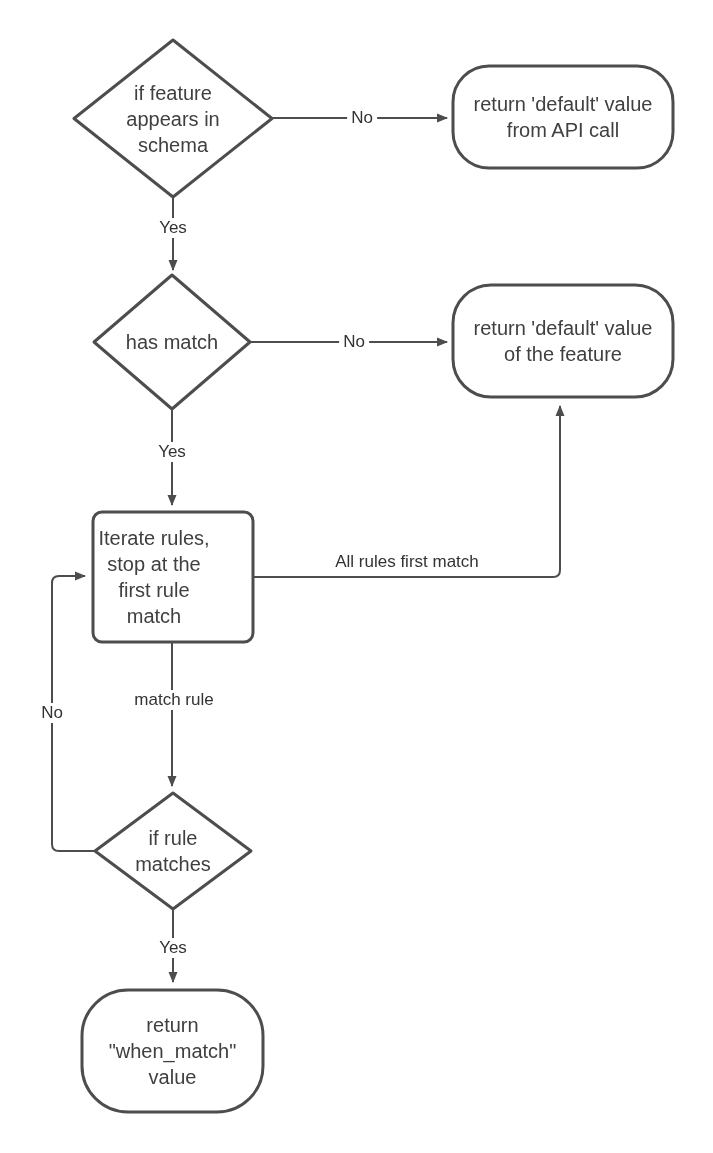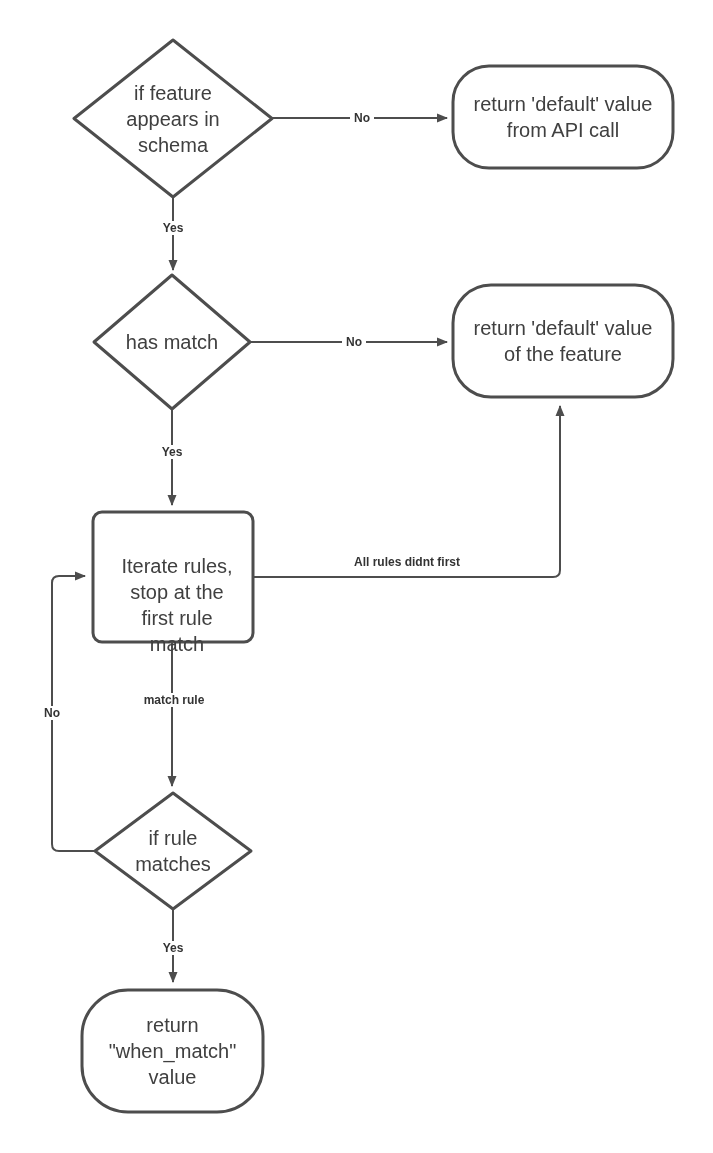--- a/index.html
+++ b/index.html
@@ -16,21 +16,21 @@
   .arrowhead { fill:var(--stroke,#4d4d4d); }
   .node-label {
     position:absolute; display:flex; align-items:center; justify-content:center;
     text-align:center; white-space:pre-line;
     font-size:20px; line-height:26px; color:var(--node-text,#404040);
     pointer-events:none;
   }
   .edge-label {
     position:absolute; transform:translate(-50%,-50%);
     background:var(--background,#ffffff); padding:0 4px;
-    font-size:12px; font-weight:bold; color:var(--label-text,#333333);
+    font-size:17px; font-weight:normal; color:var(--label-text,#333333);
     white-space:nowrap; pointer-events:none;
   }
 </style>
 </head>
 <body>
 
 <div class="canvas">
 
   <svg width="713" height="1153" viewBox="0 0 713 1153">
     <defs>
@@ -62,41 +62,41 @@
 schema</div>
 
   <div class="node-label" style="left:453px; top:66px; width:220px; height:102px;">return 'default' value
 from API call</div>
 
   <div class="node-label" style="left:92px; top:287px; width:160px; height:110px;">has match</div>
 
   <div class="node-label" style="left:453px; top:285px; width:220px; height:112px;">return 'default' value
 of the feature</div>
 
-  <div class="node-label" style="left:111px; top:512px; width:132px; height:130px;margin-top:28px;">Iterate rules,
+  <div class="node-label" style="left:88px; top:512px; width:132px; height:130px;">Iterate rules,
 stop at the
 first rule
 match</div>
 
   <div class="node-label" style="left:82px; top:990px; width:181px; height:122px;">return
 "when_match"
 value</div>
 
   <div class="node-label" style="left:93px; top:796px; width:160px; height:110px;">if rule
 matches</div>
 
   <span class="edge-label" style="left:362px; top:118px;">No</span>
 
   <span class="edge-label" style="left:173px; top:228px;">Yes</span>
 
   <span class="edge-label" style="left:354px; top:342px;">No</span>
 
   <span class="edge-label" style="left:172px; top:452px;">Yes</span>
 
-  <span class="edge-label" style="left:407px; top:562px;">All rules didnt first</span>
+  <span class="edge-label" style="left:407px; top:562px;">All rules first match</span>
 
   <span class="edge-label" style="left:174px; top:700px;text-align:right;">match rule</span>
 
   <span class="edge-label" style="left:52px; top:713px;">No</span>
 
   <span class="edge-label" style="left:173px; top:948px;">Yes</span>
 
 </div>
 
 </body></html>

